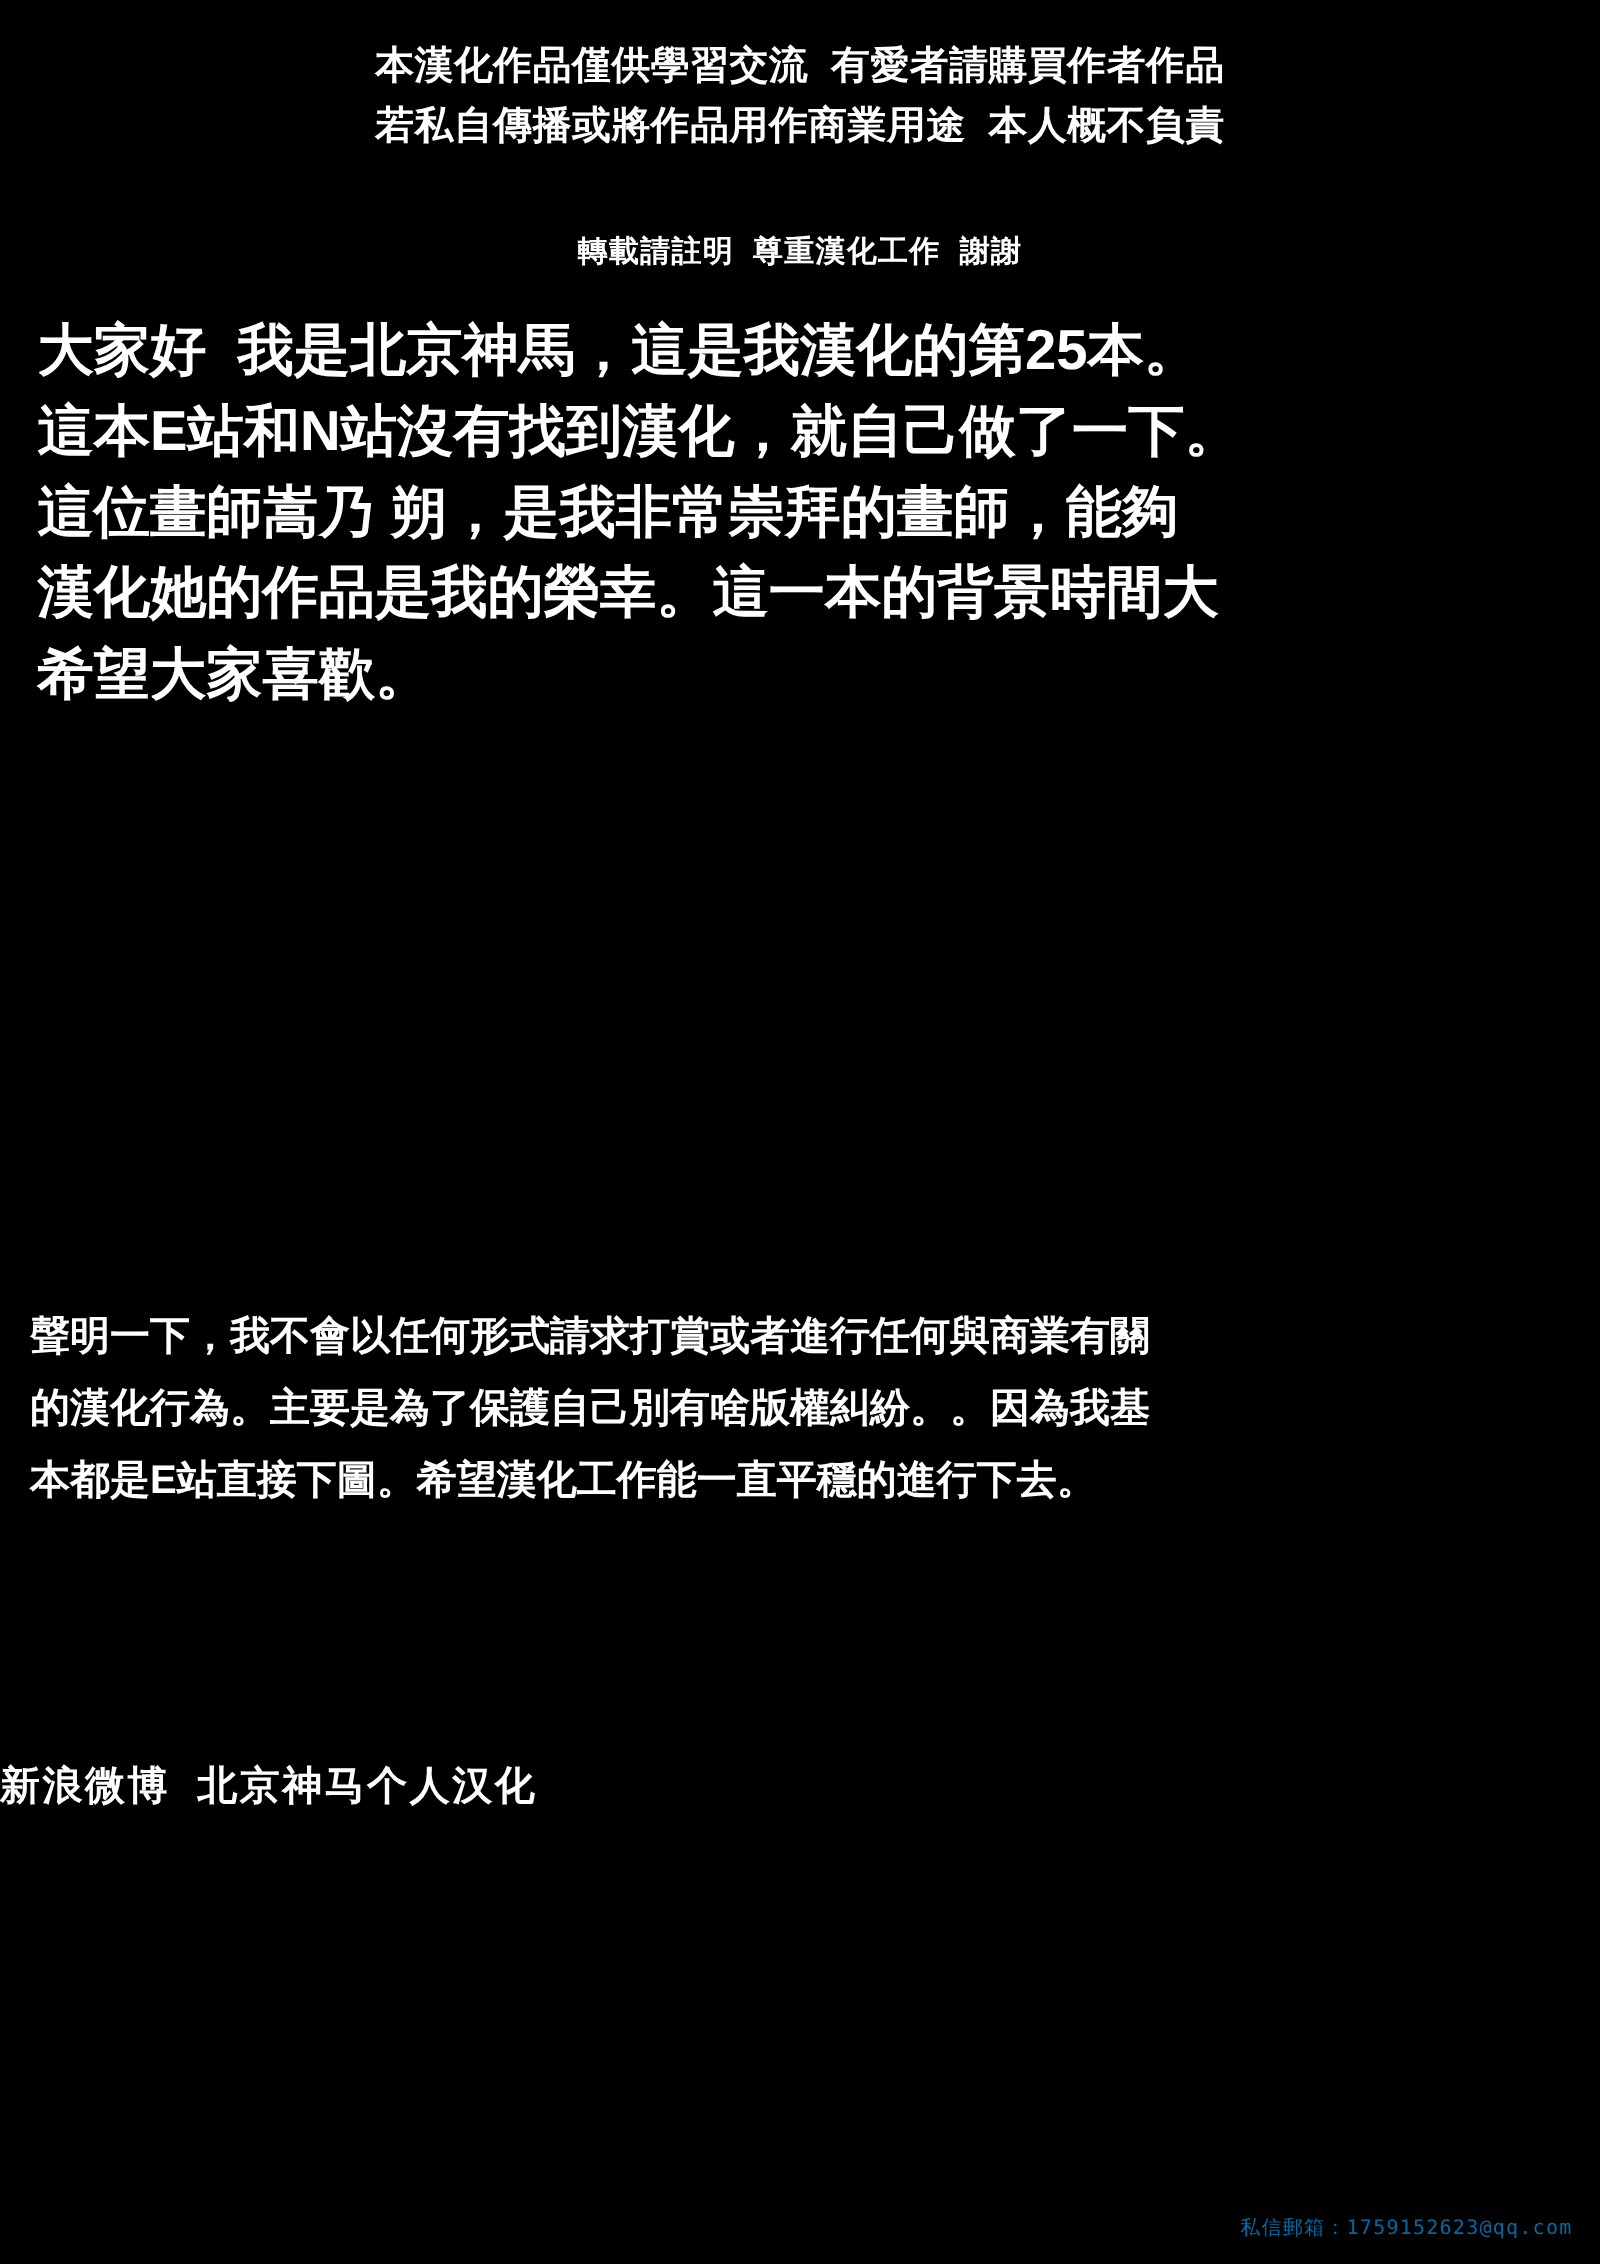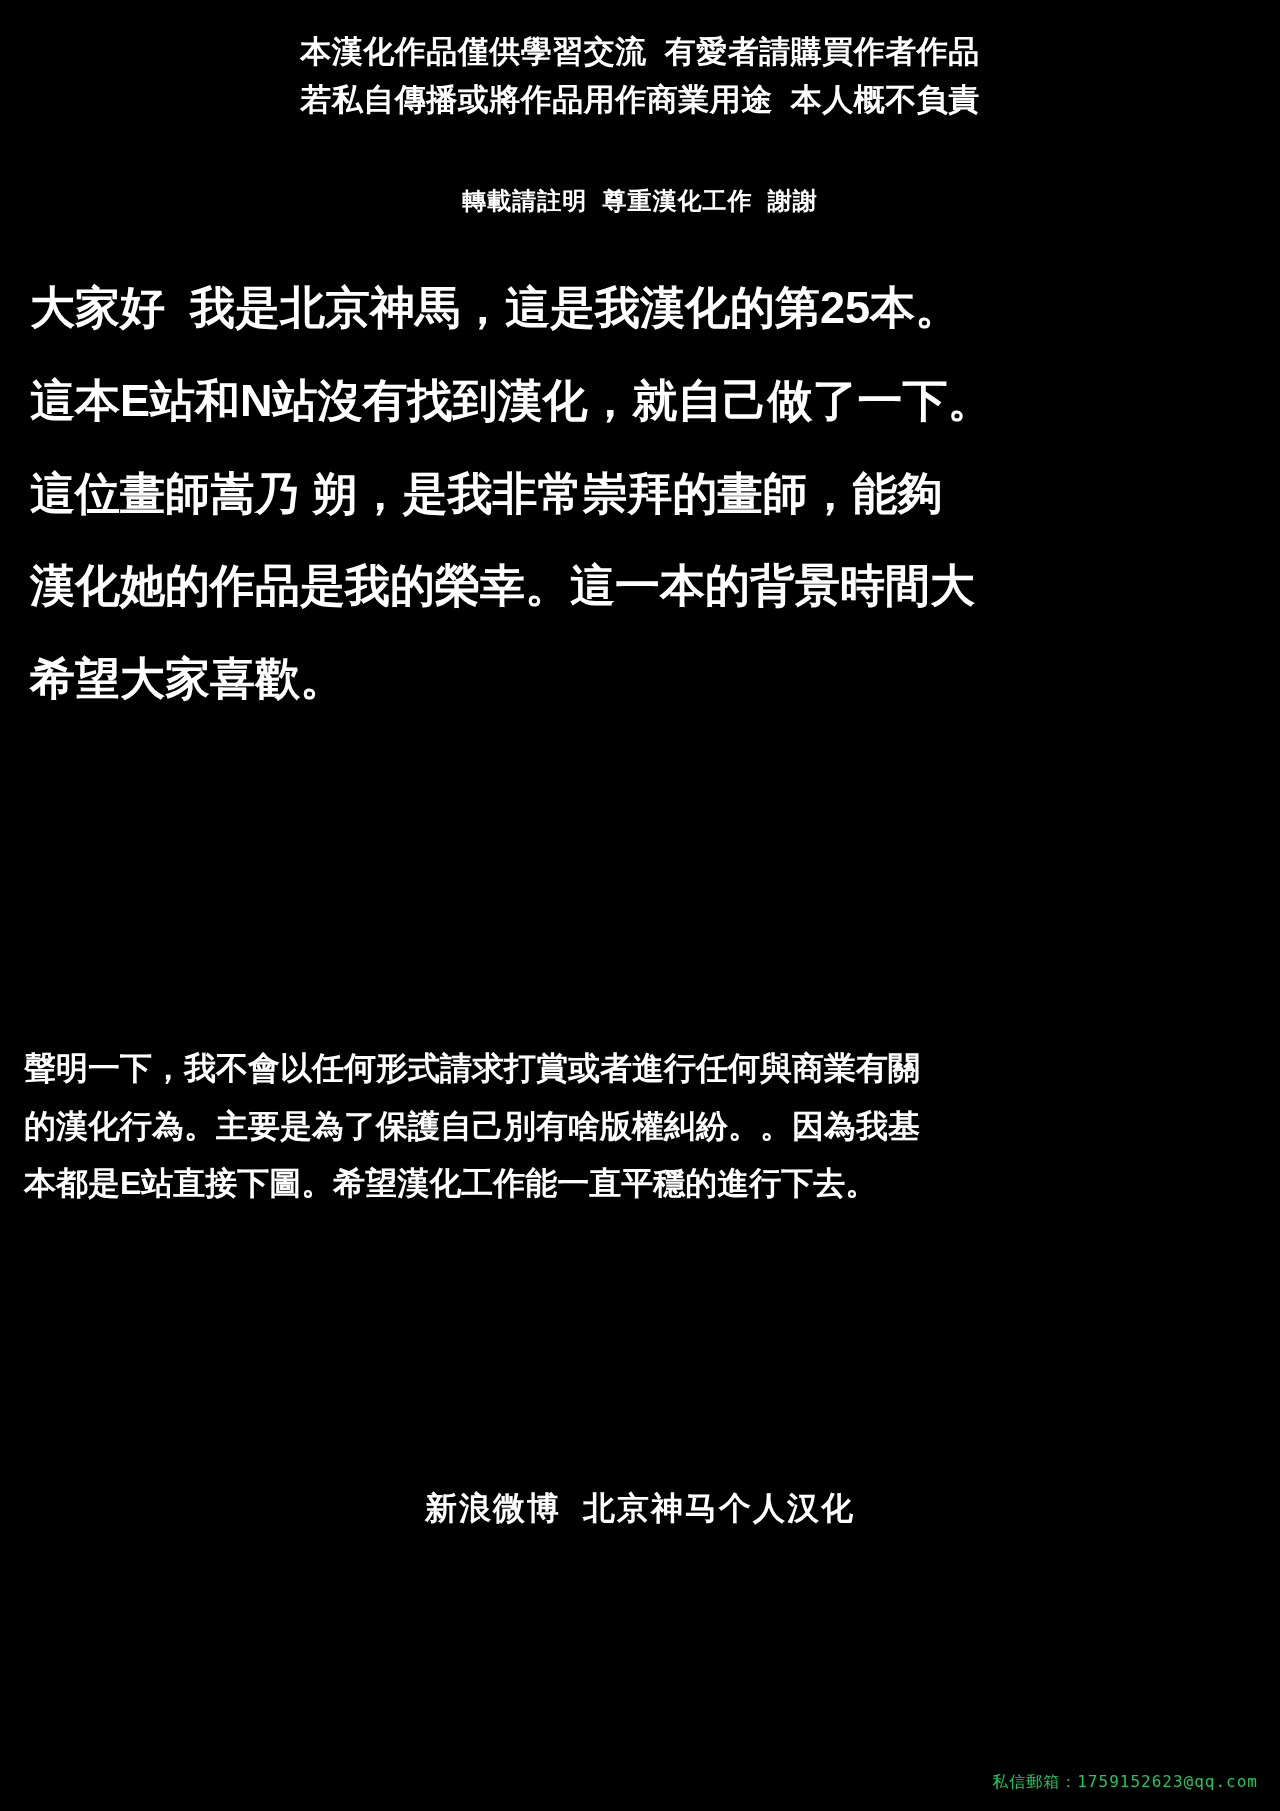--- a/index.html
+++ b/index.html
@@ -57,21 +57,20 @@
     left: 30px;
     width: 1220px;
     font-weight: bold;
     font-size: 45px;
     line-height: 1.44;
     letter-spacing: 0px;
   }
   .main-message .line {
     display: block;
     white-space: pre;
-    margin-top: 28px;
   }
   .main-message .latin {
     letter-spacing: 3px;
   }
 
   
   .statement {
     position: absolute;
     top: 1040px;
     left: 24px;
@@ -81,39 +80,39 @@
     line-height: 1.80;
   }
   .statement .line {
     display: block;
     white-space: pre;
   }
 
   
   .weibo-credit {
     position: absolute;
-    top: 1487px;
+    top: 1407px;
     left: 0;
     width: 100%;
-    text-align: center;
+    text-align: left;
     font-weight: bold;
     font-size: 32px;
     letter-spacing: 2px;
     white-space: pre;
   }
 
   
   .contact-email {
     position: absolute;
     right: 22px;
     bottom: 18px;
     font-family: "DejaVu Sans Mono", "Liberation Mono", monospace;
     font-size: 16px;
     letter-spacing: 1px;
-    color: #22c55e;
+    color: #0369a1;
     white-space: pre;
     text-align: center;
   }
 </style>
 </head>
 <body>
 
 <div class="page">
 
   <div class="disclaimer">

